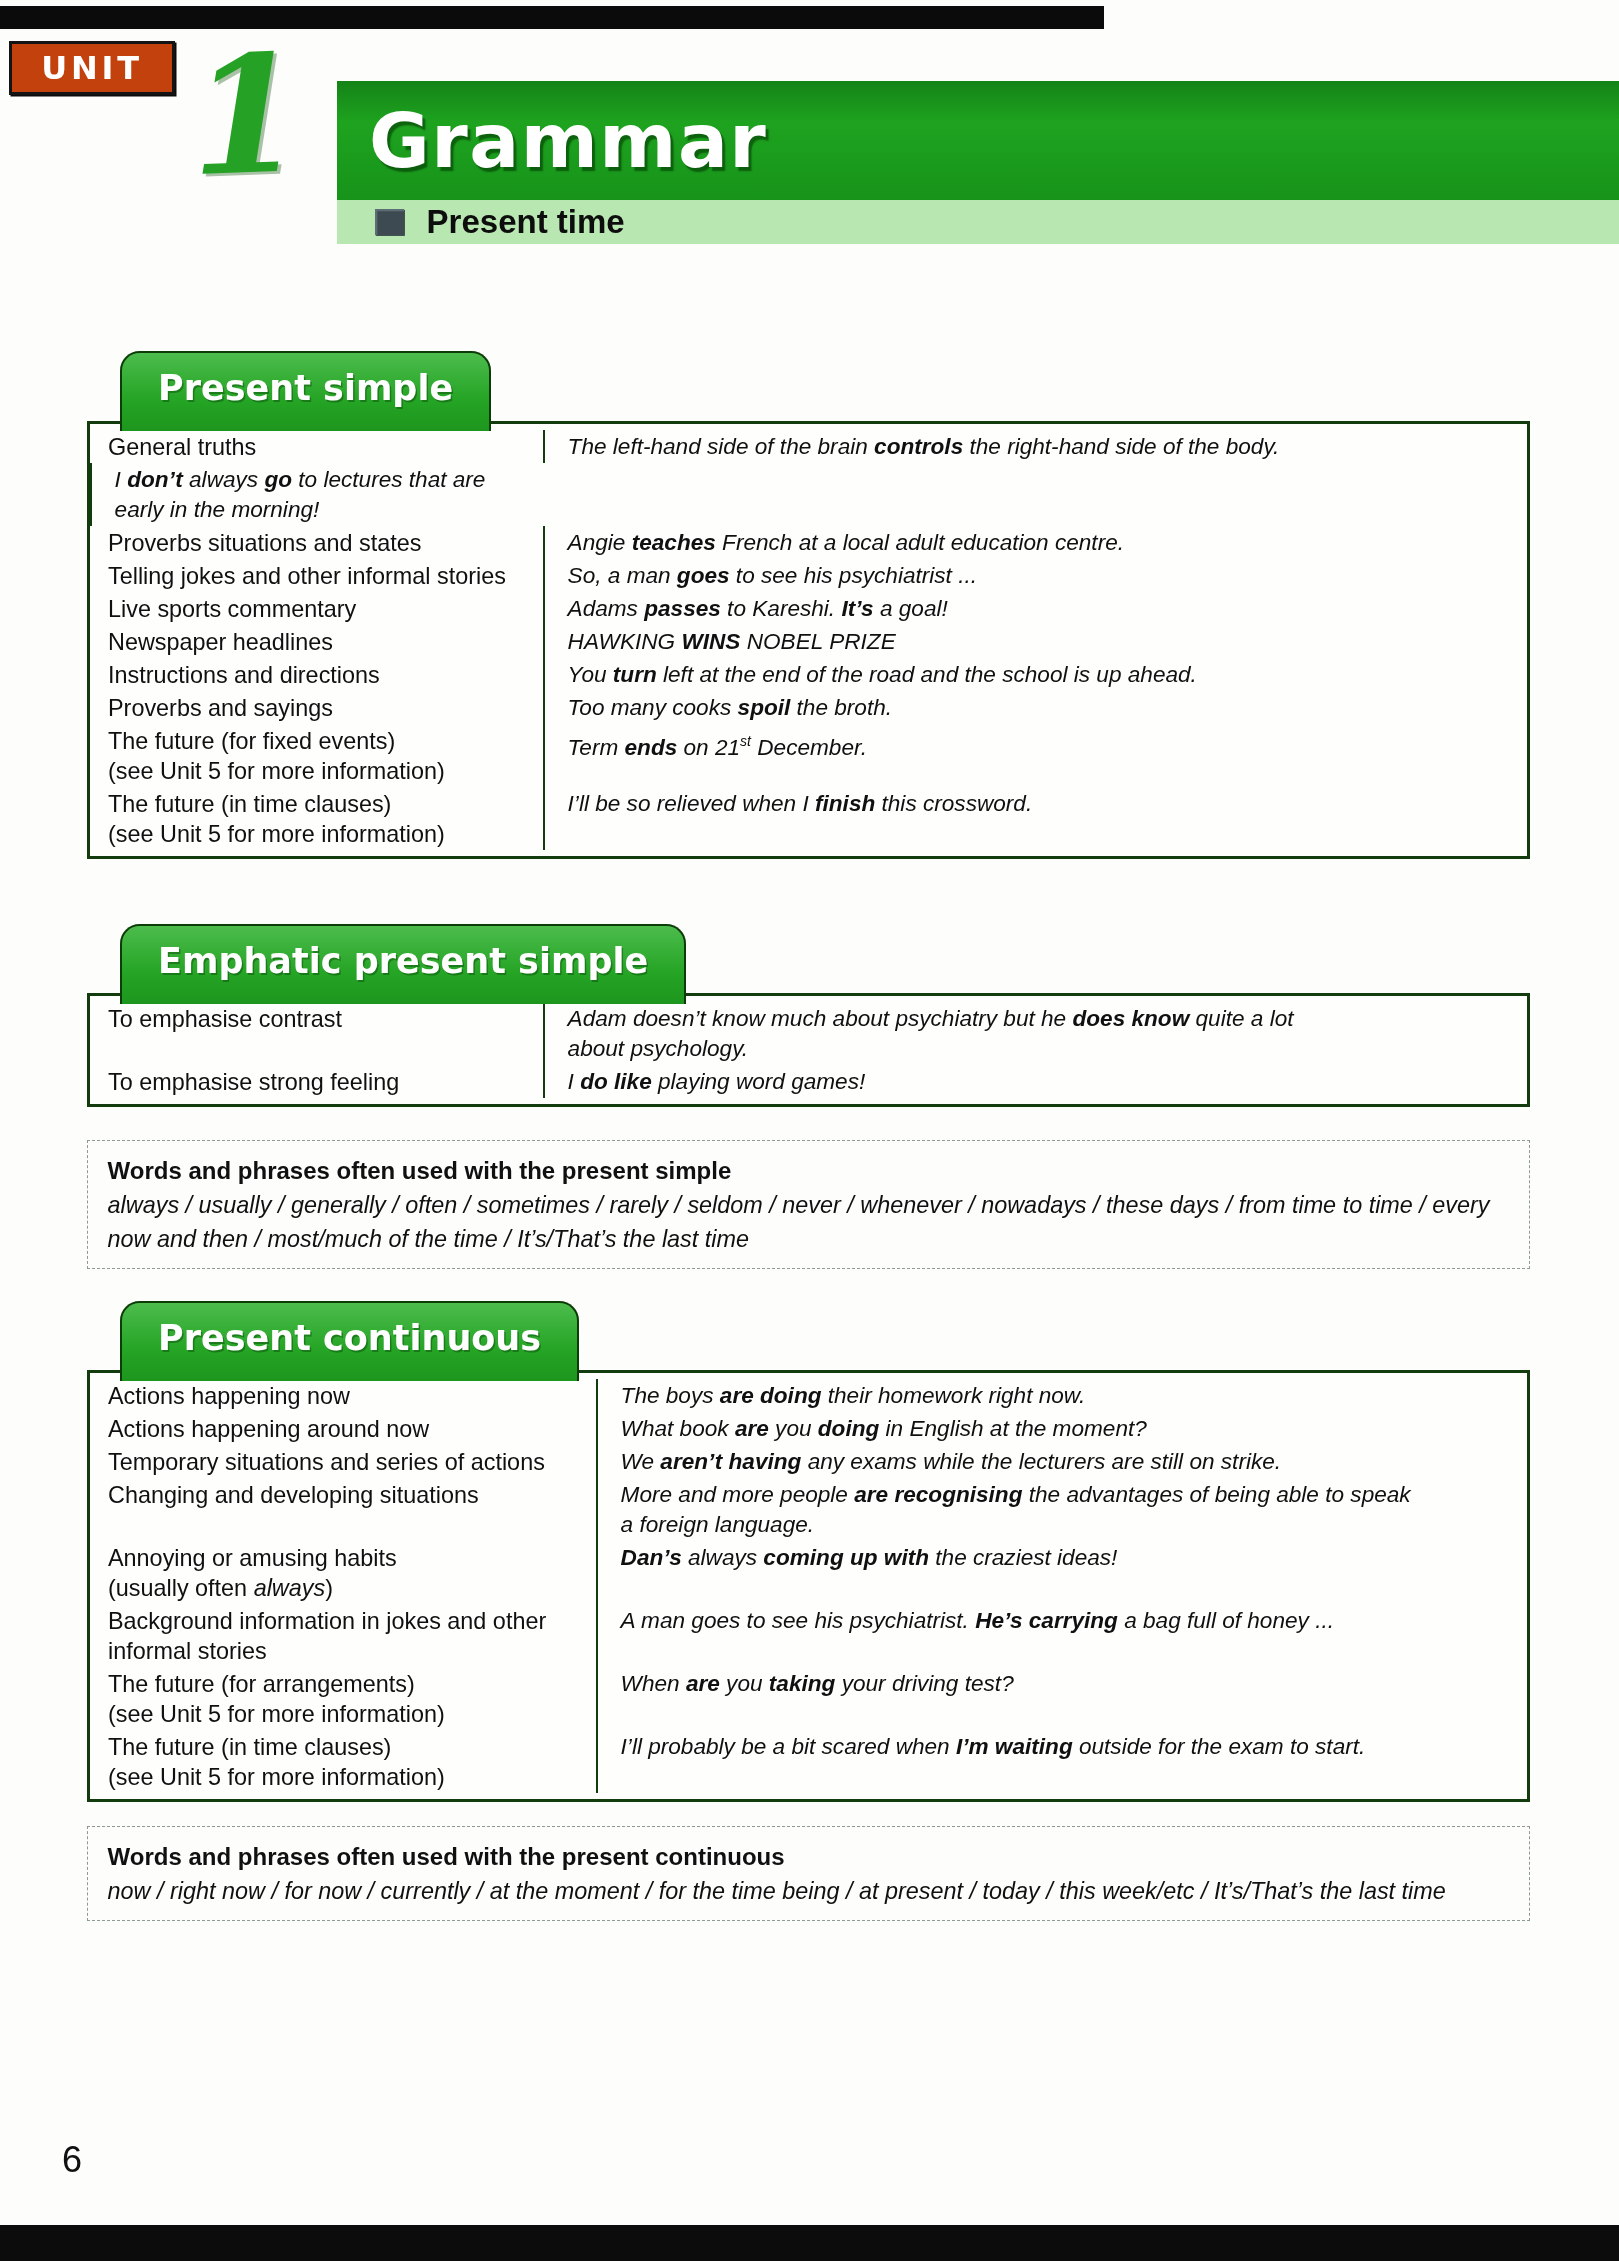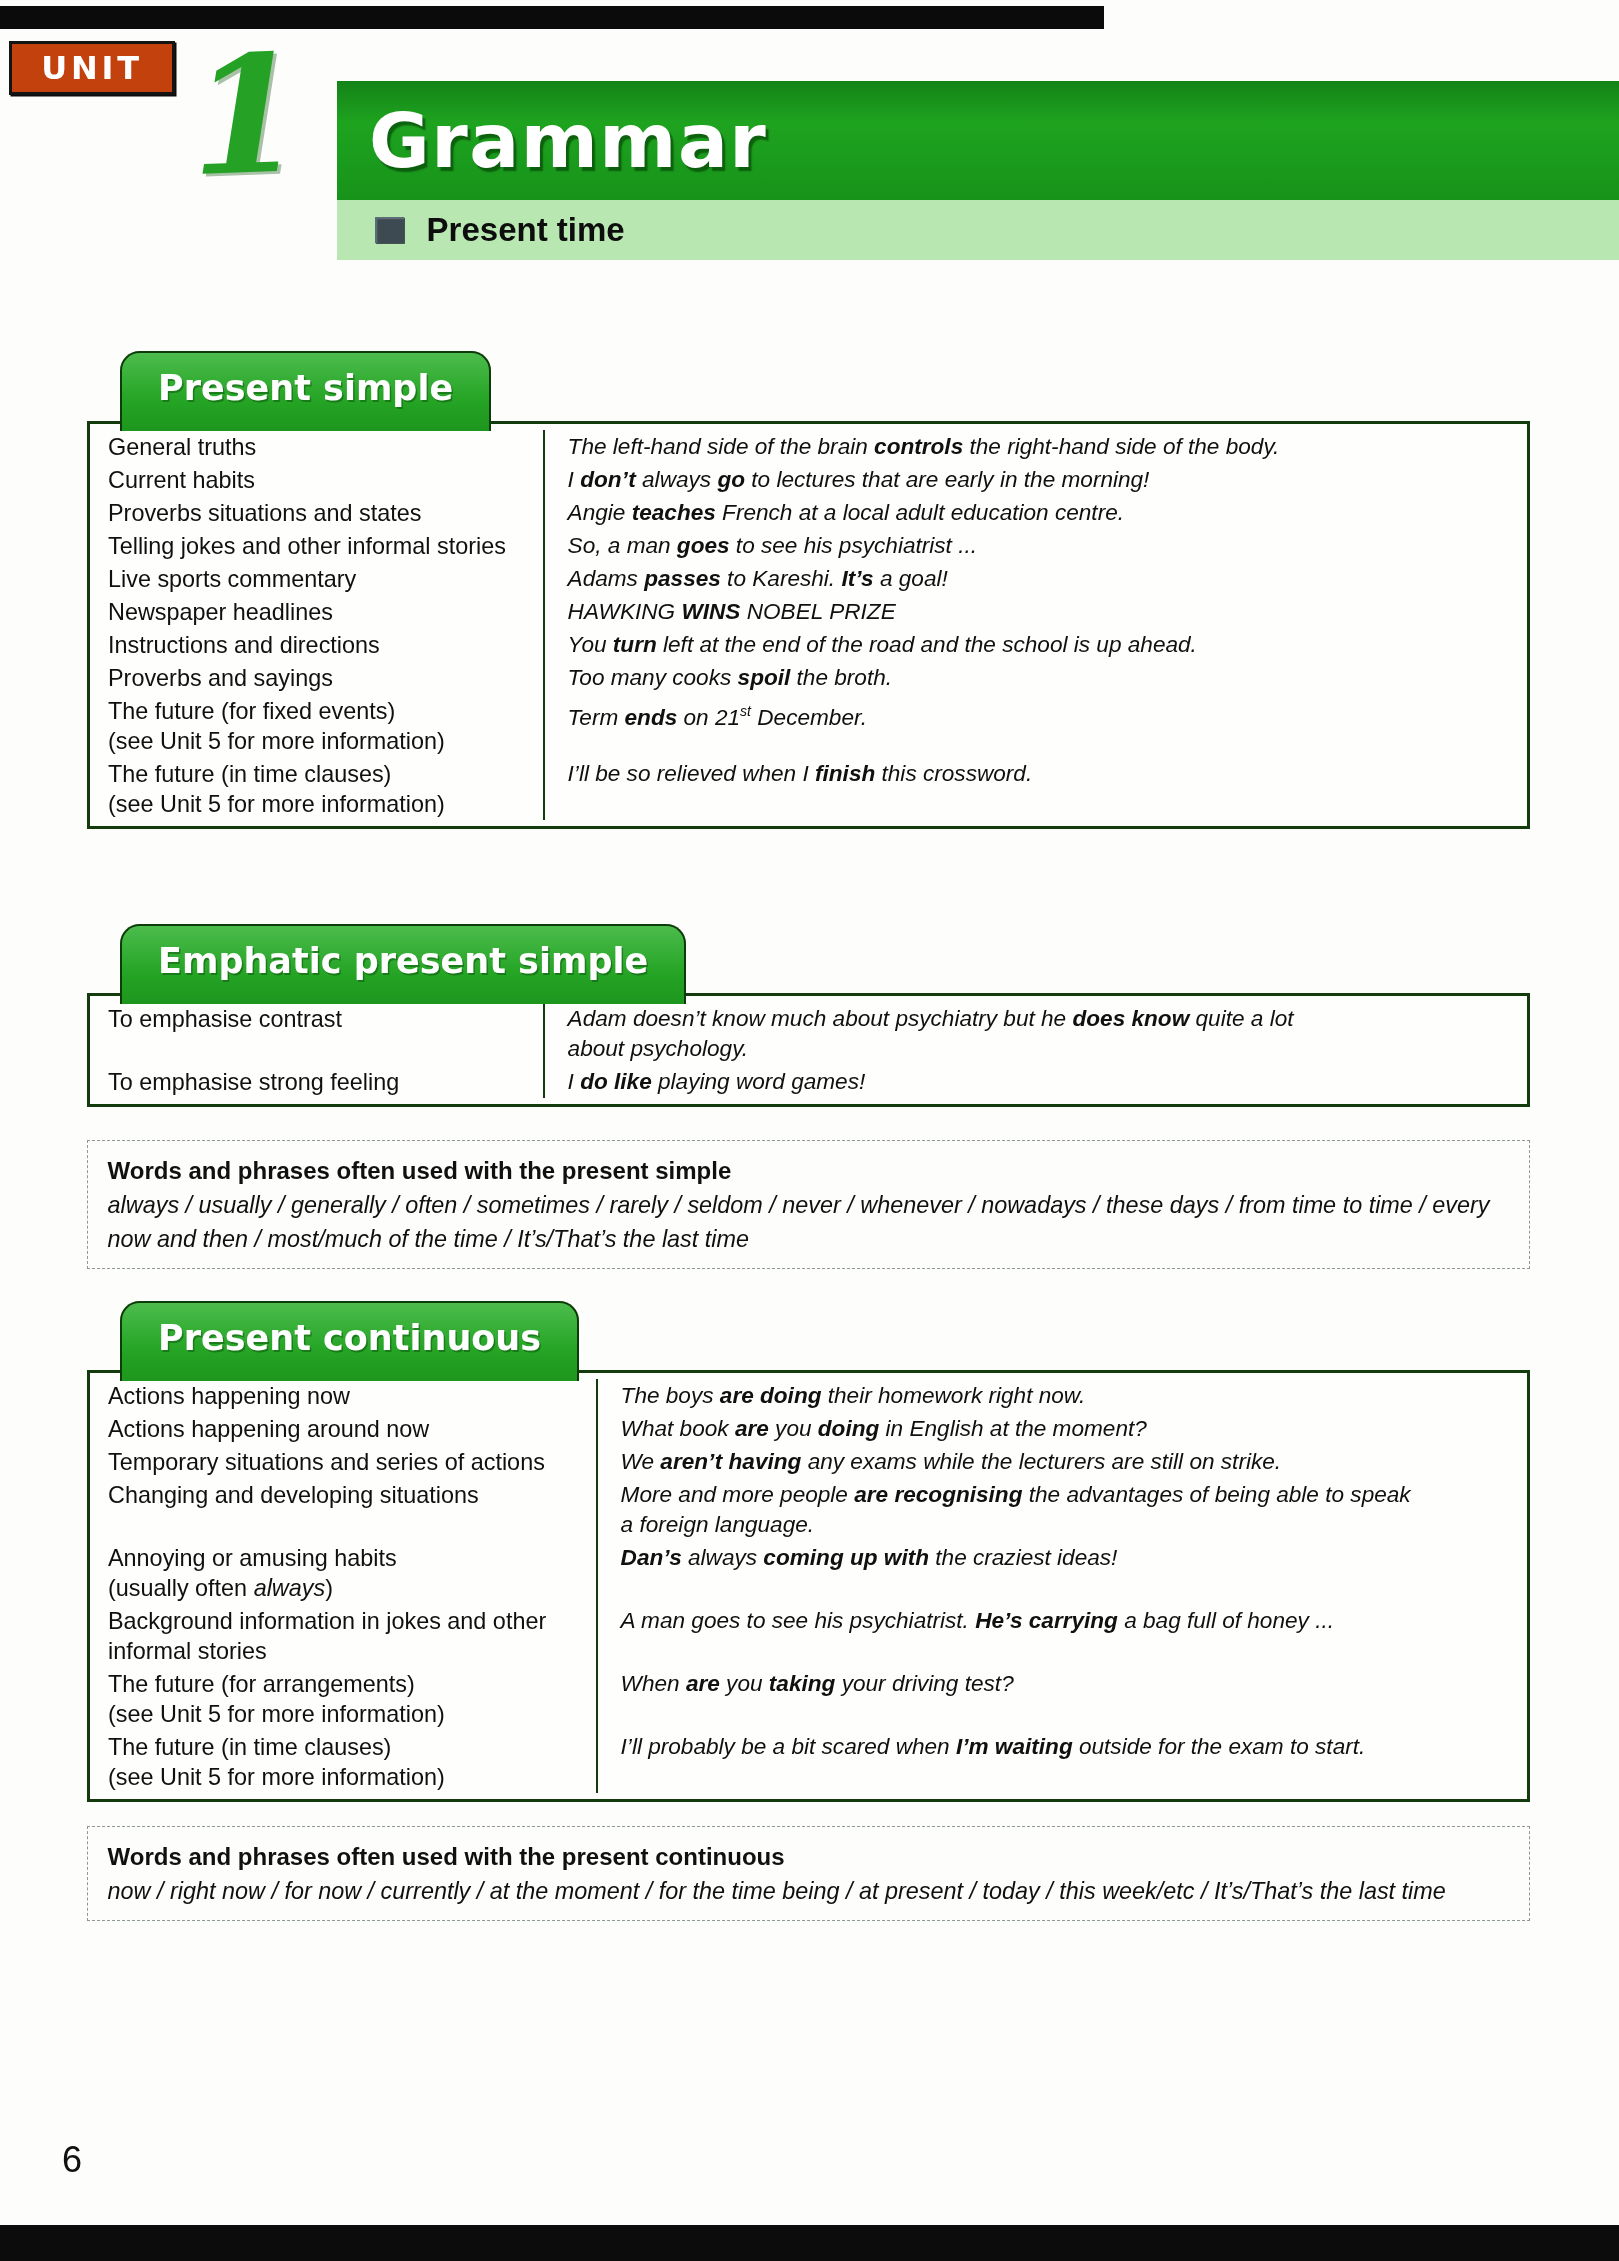--- a/index.html
+++ b/index.html
@@ -14,21 +14,21 @@
   .unit-badge span{color:#fff;font-weight:bold;font-size:32px;letter-spacing:3.8px;
                    font-family:"DejaVu Sans",sans-serif;}
   .unit-number{position:absolute;left:190px;top:19.6px;font-family:"DejaVu Serif",serif;
                font-style:italic;font-weight:bold;font-size:162px;color:#25a125;
                text-shadow:3px 3px 0 rgba(12,82,12,.35);transform:rotate(-2deg);}
   .grammar-bar{position:absolute;left:337px;top:81px;right:0;height:119px;
                background:linear-gradient(180deg,#148317,#1ea31f 35%,#17931a);
                display:flex;align-items:center;}
   .grammar-bar .t{color:#fff;font-weight:bold;font-size:74px;padding-left:32px;letter-spacing:1.5px;
                   font-family:"DejaVu Sans",sans-serif;text-shadow:3px 3.8px 1.5px rgba(0,45,0,.55);}
-  .subtitle-bar{position:absolute;left:337px;top:200px;right:0;height:60px;background:#b8e7b1;
+  .subtitle-bar{position:absolute;left:337px;top:200px;right:0;height:44px;background:#b8e7b1;
                 display:flex;align-items:center;}
   .bullet{width:29px;height:26px;background:#3e4a52;margin-left:38px;
           box-shadow:inset 2.3px 2.3px 0 #5d6d76, 0.8px 0.8px 0 #23313a;}
   .subtitle{font-weight:bold;font-size:33px;margin-left:22.6px;color:#0d0d0d;}
 
   
   .section-tab{position:absolute;left:96px;height:69px;display:flex;align-items:center;
                padding:0 36px 9px 36px;
                background:linear-gradient(180deg,#4cbc4c,#25a425 60%,#1d961d);
                border:2.3px solid #0c3c08;border-bottom:none;border-radius:19.6px 19.6px 0 0;
@@ -84,23 +84,20 @@
   <div class="section-tab" style="top:351px">Present simple</div>
   <div class="gtable" style="top:421px">
     <div class="tbody">
         <div class="trow cols-simple">
           <div class="cl">
             <div><span>General truths</span></div>
           </div>
           <div class="cr"><span>The left-hand side of the brain </span><span class="b">controls</span><span> the right-hand side of the body.</span></div>
         </div>
         <div class="trow cols-simple">
-          <div class="cl">
-            <div><span>Current habits</span></div>
-          </div>
           <div class="cr"><span>I </span><span class="b">don’t</span><span> always </span><span class="b">go</span><span> to lectures that are early in the morning!</span></div>
         </div>
         <div class="trow cols-simple">
           <div class="cl">
             <div><span>Proverbs situations and states</span></div>
           </div>
           <div class="cr"><span>Angie </span><span class="b">teaches</span><span> French at a local adult education centre.</span></div>
         </div>
         <div class="trow cols-simple">
           <div class="cl">

